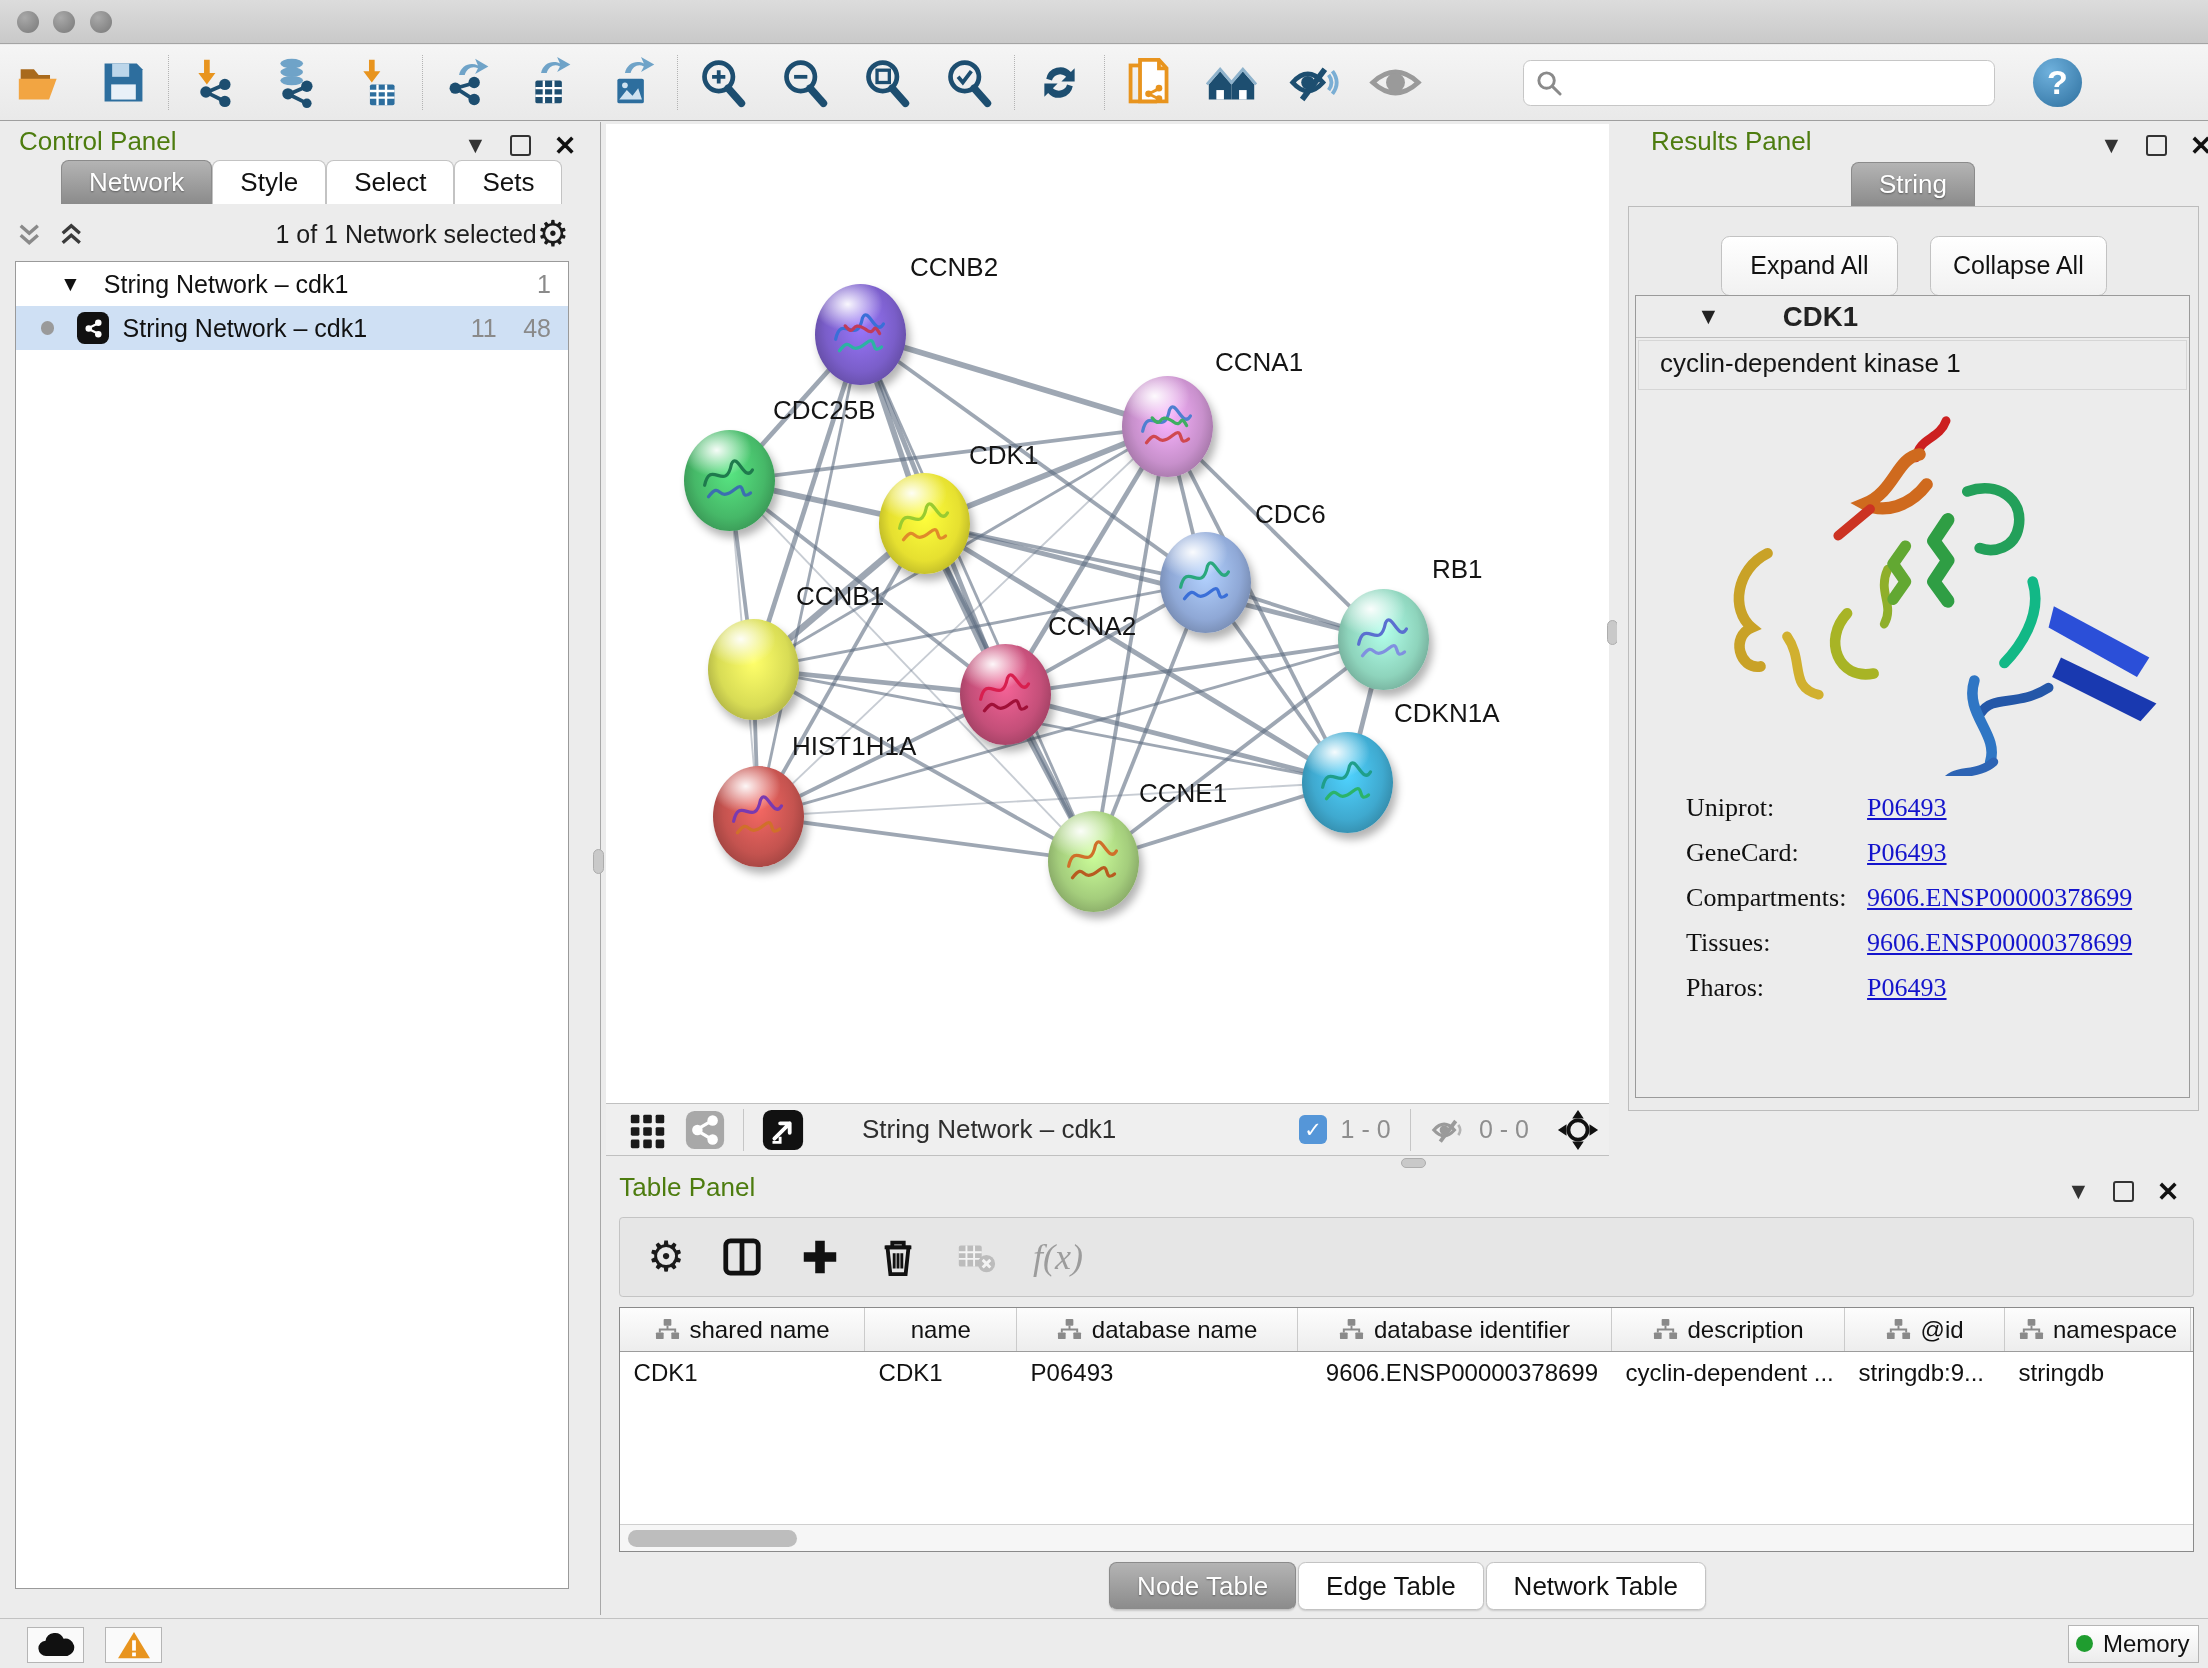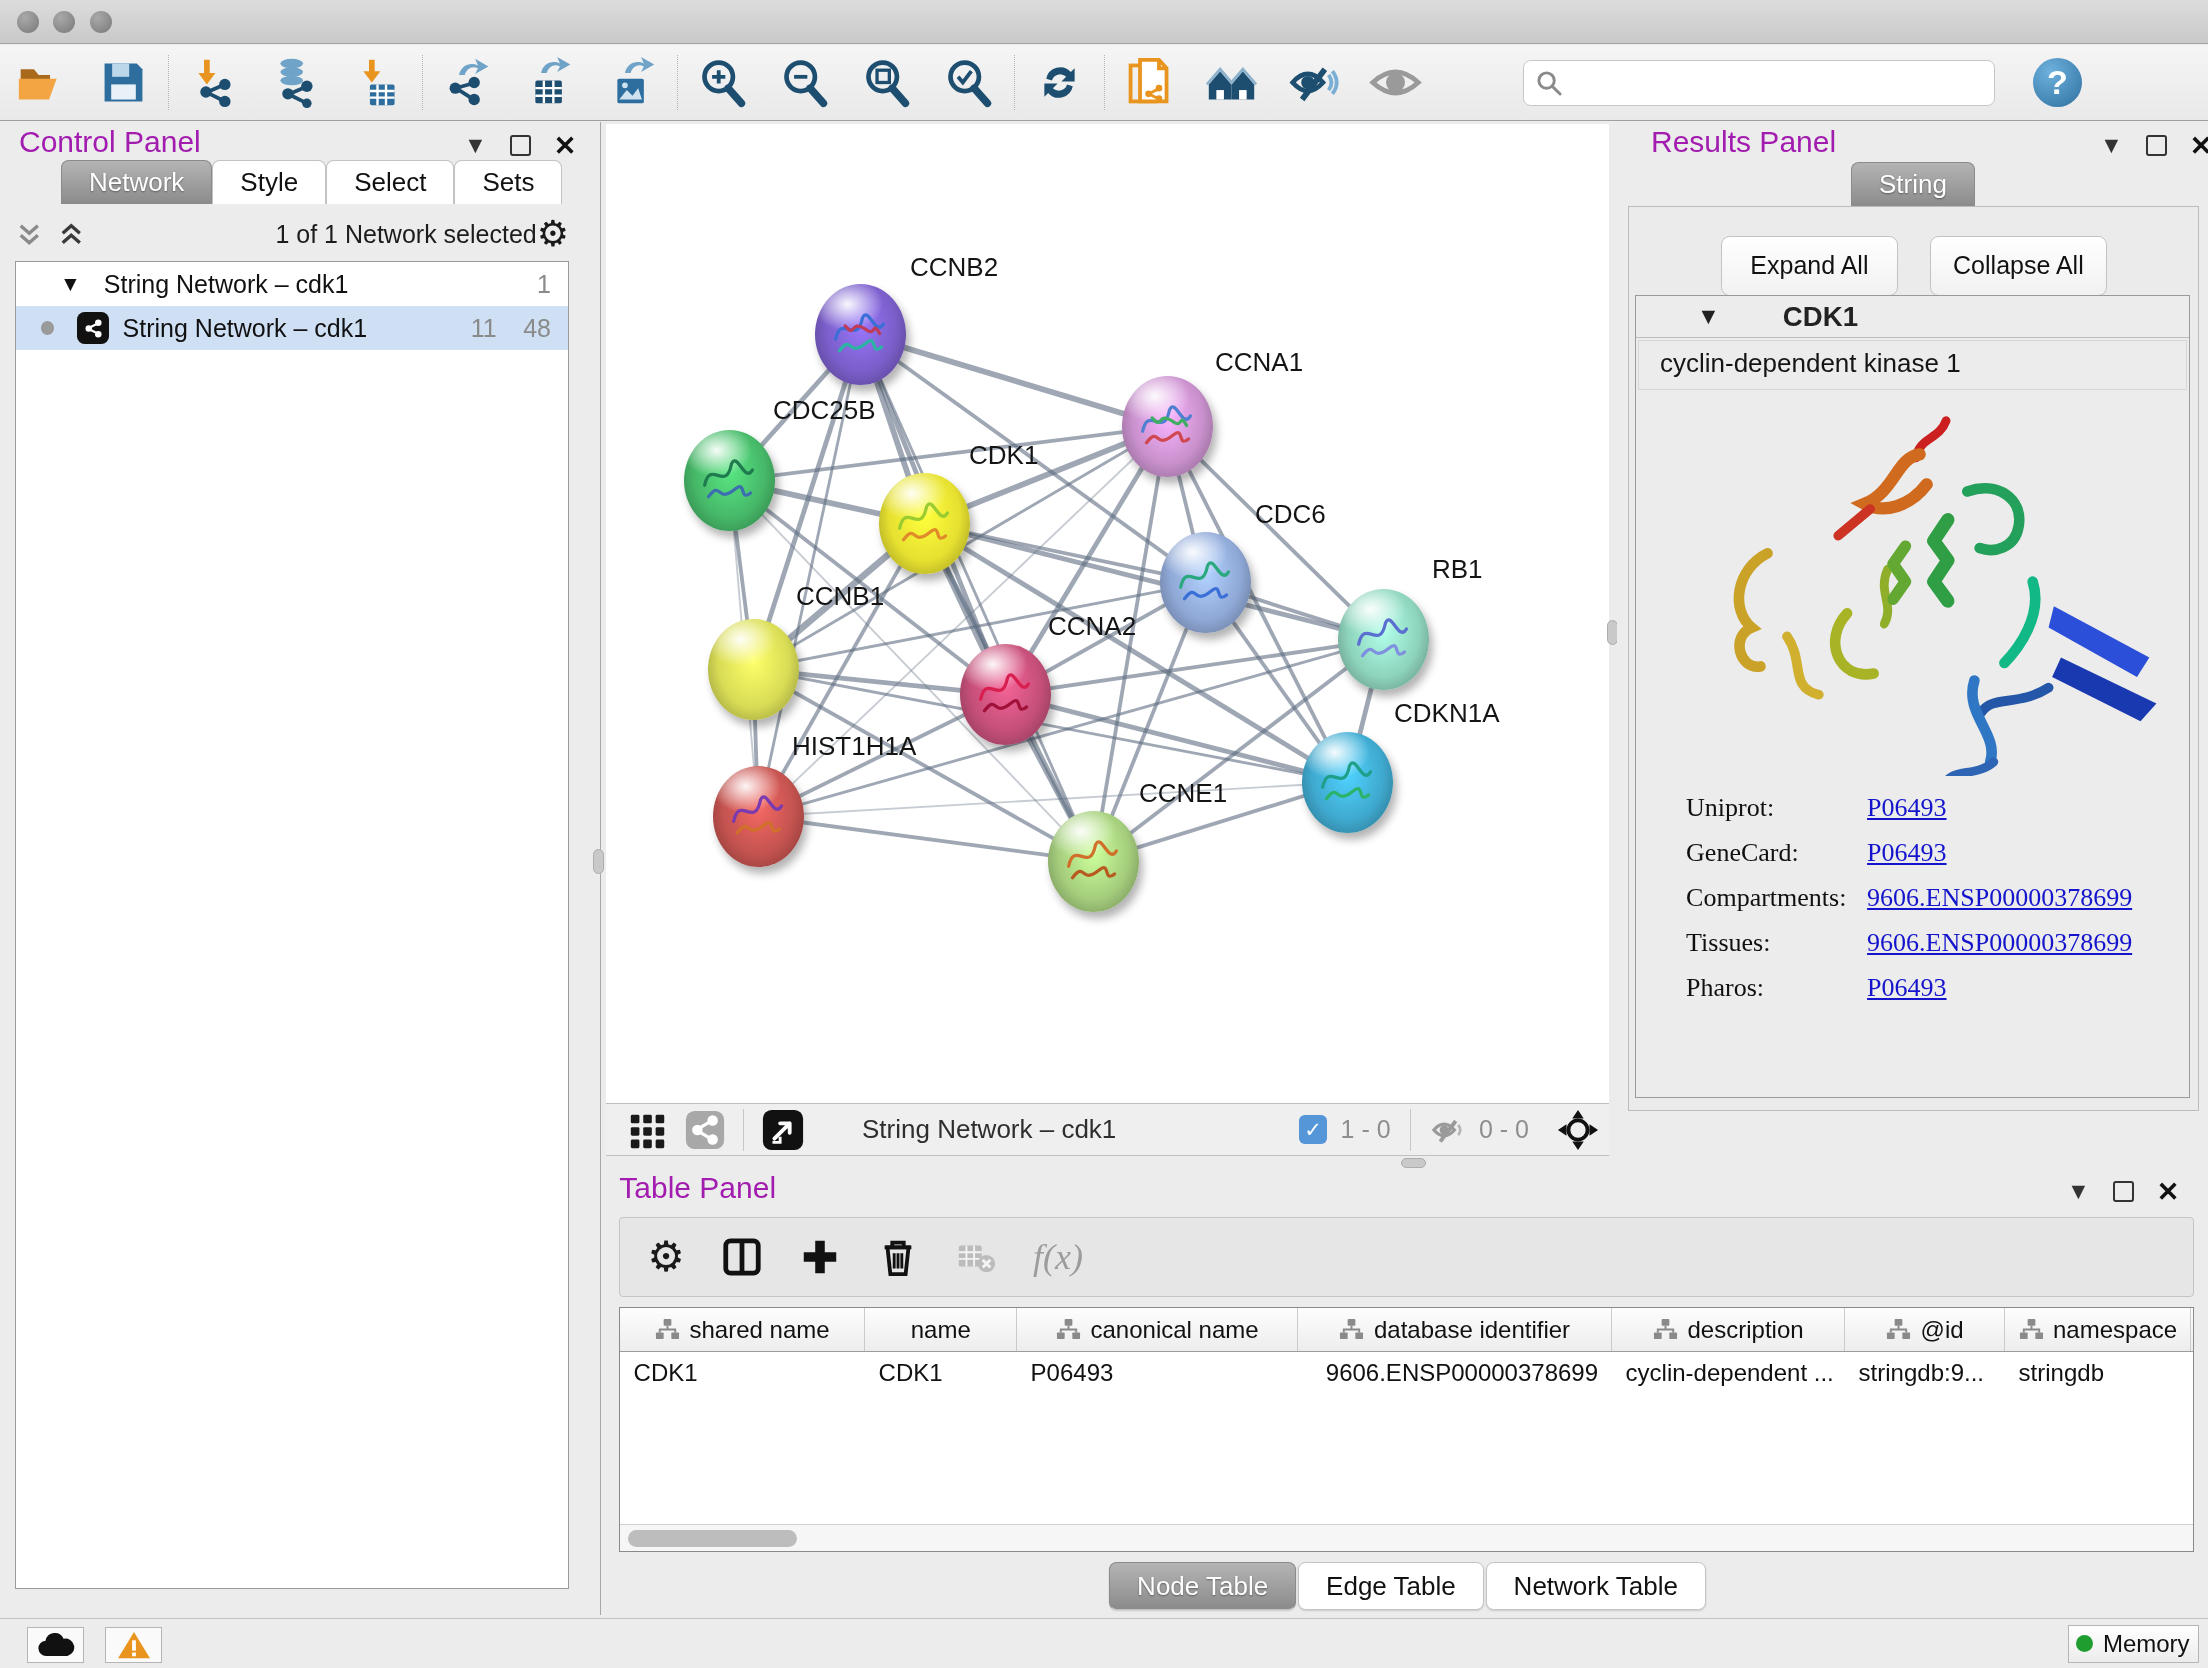--- a/index.html
+++ b/index.html
@@ -27,21 +27,21 @@
   .search-box { margin-left:86px; width:472px; height:46px; background:#fff;
     border:1.9px solid #c6c6c6; border-radius:7.6px; display:flex; align-items:center; padding-left:11.4px; }
   .search-box svg { width:27px; height:27px; }
   .search-input { border:none; outline:none; flex:1; height:38px; font-size:25px;
     font-family:"Liberation Sans",sans-serif; background:transparent; }
   .help-btn { margin-left:38px; width:49px; height:49px; border-radius:50%;
     background:radial-gradient(circle at 35% 28%, #6fb1dd, #2d6f9e); color:#fff;
     font-size:34px; font-weight:bold; display:flex; align-items:center; justify-content:center; }
 
   
-  .panel-header { position:absolute; height:32px; display:flex; align-items:center; font-size:30px; color:#a21caf; }
+  .panel-header { position:absolute; height:32px; display:flex; align-items:center; font-size:26px; color:#4d7c0f; }
   .panel-ctrls { position:absolute; display:flex; align-items:center; gap:23px; }
   .pc-arrow { font-size:23px; color:#333; }
   .pc-float { width:21px; height:21px; border:2.9px solid #333; border-radius:2.9px; }
   .pc-close { font-size:27px; color:#111; font-weight:bold; }
   .tab { height:44px; padding:0 27px; display:flex; align-items:center; justify-content:center;
     font-size:26px; background:#fff; border:1px solid #c3c3c3; border-bottom:none;
     border-radius:7.6px 7.6px 0 0; color:#111; }
   .tab.active { background:linear-gradient(#b4b4b4,#8b8b8b); color:#fff;
     text-shadow:0 1px 1.9px rgba(0,0,0,.4); border-color:#8b8b8b; }
 
@@ -635,21 +635,21 @@
           <div class="th" style="width: 152px;">
             <span>name</span>
           </div>
           <div class="th" style="width: 281px;">
             <svg width="25" height="25" viewBox="0 0 26 26">
               <rect x="9" y="2" width="8" height="7" rx="1" fill="#8a8a8a"></rect>
               <rect x="1" y="16" width="8" height="7" rx="1" fill="#8a8a8a"></rect>
               <rect x="17" y="16" width="8" height="7" rx="1" fill="#8a8a8a"></rect>
               <path d="M13 9 v4 M5 16 v-3 h16 v3" fill="none" stroke="#8a8a8a" stroke-width="2"></path>
             </svg>
-            <span>canonical name</span>
+            <span>database name</span>
           </div>
           <div class="th" style="width: 314px;">
             <svg width="25" height="25" viewBox="0 0 26 26">
               <rect x="9" y="2" width="8" height="7" rx="1" fill="#8a8a8a"></rect>
               <rect x="1" y="16" width="8" height="7" rx="1" fill="#8a8a8a"></rect>
               <rect x="17" y="16" width="8" height="7" rx="1" fill="#8a8a8a"></rect>
               <path d="M13 9 v4 M5 16 v-3 h16 v3" fill="none" stroke="#8a8a8a" stroke-width="2"></path>
             </svg>
             <span>database identifier</span>
           </div>

